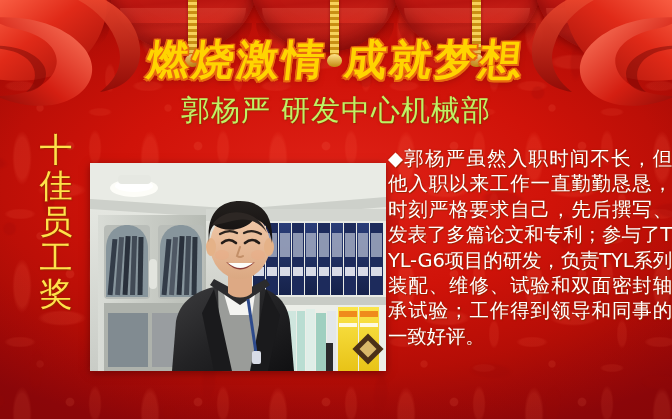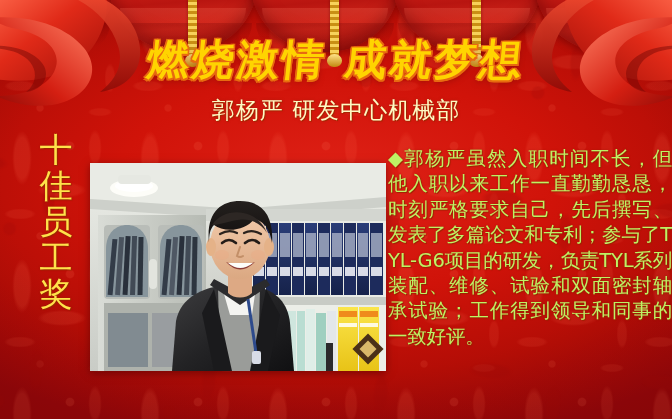--- a/index.html
+++ b/index.html
@@ -125,21 +125,21 @@
     overflow:hidden;background:#cfd2cd;
   }
   .photo-wrap svg{display:block;}
 
   
   .body-col{
     position:absolute;left:388px;top:146px;width:284px;
   }
   .body-col p{
     margin:0;
-    color:#bef264;
+    color:#ffffff;
     font-size:19.5px;
     line-height:25.4px;
     font-family:"DejaVu Sans","Liberation Sans",sans-serif;
     text-align:justify;
     text-shadow:1px 1px 0 rgba(155,35,0,.85),0 0 2px rgba(140,30,0,.7);
     letter-spacing:-0.2px;
     word-break:break-all;
   }
 
   
@@ -153,22 +153,22 @@
     letter-spacing:3px;
     text-shadow:
       1.5px 0 0 #e86a10,-1.5px 0 0 #e86a10,0 1.5px 0 #e86a10,0 -1.5px 0 #e86a10,
       1.5px 1.5px 0 #e86a10,-1.5px 1.5px 0 #e86a10,1.5px -1.5px 0 #e86a10,-1.5px -1.5px 0 #e86a10,
       0 3px 6px rgba(110,10,0,.55);
     transform:skewX(-6deg);
   }
   .subline{
     position:absolute;left:0;right:0;top:92px;
     text-align:center;
-    color:#fef9c3;
-    font-size:23px;line-height:36px;
+    color:#bef264;
+    font-size:29px;line-height:36px;
     font-family:"DejaVu Sans","Liberation Sans",sans-serif;
     letter-spacing:1px;
     text-shadow:1px 1px 0 rgba(160,40,0,.85),0 0 3px rgba(140,30,0,.6);
   }
 </style>
 </head>
 <body>
 
 <div id="poster">
 

